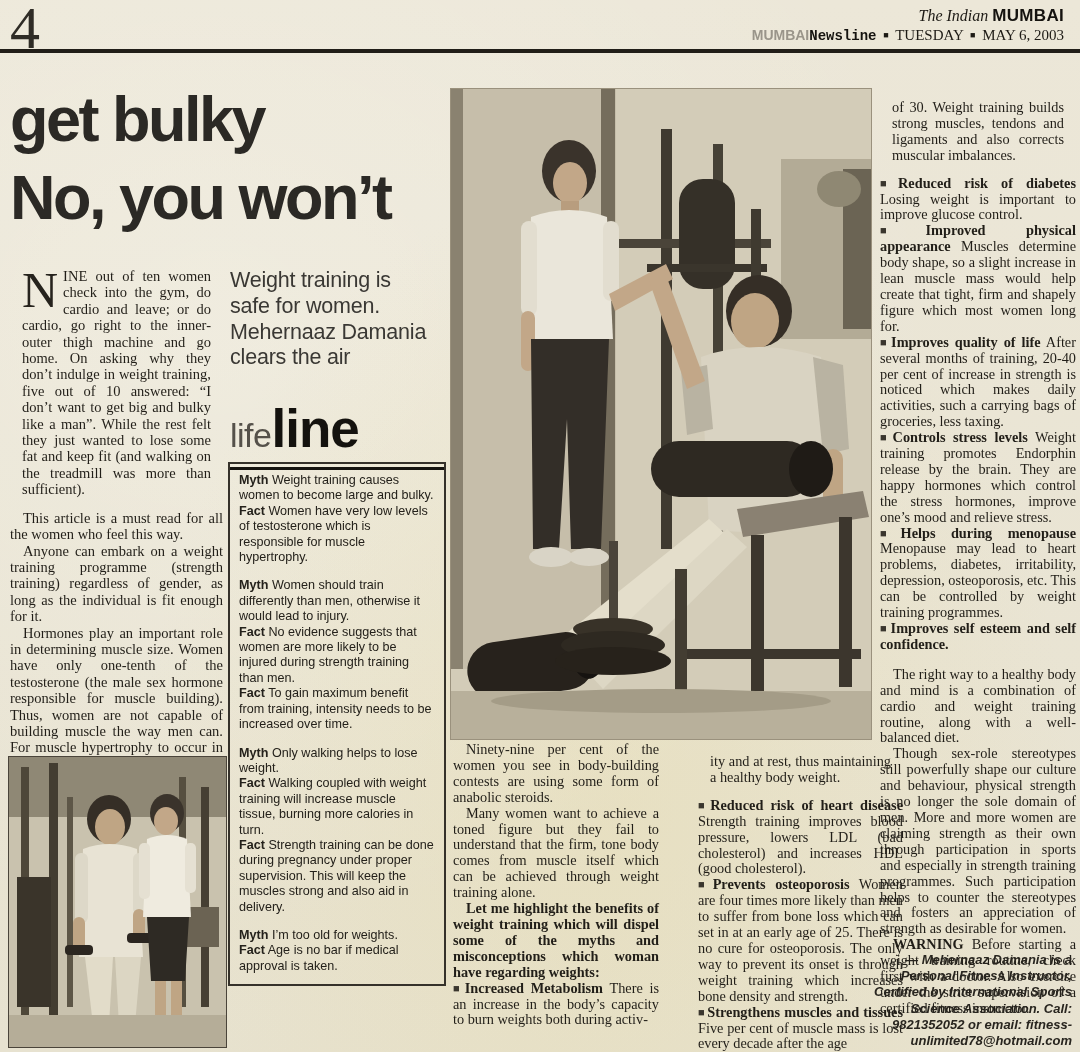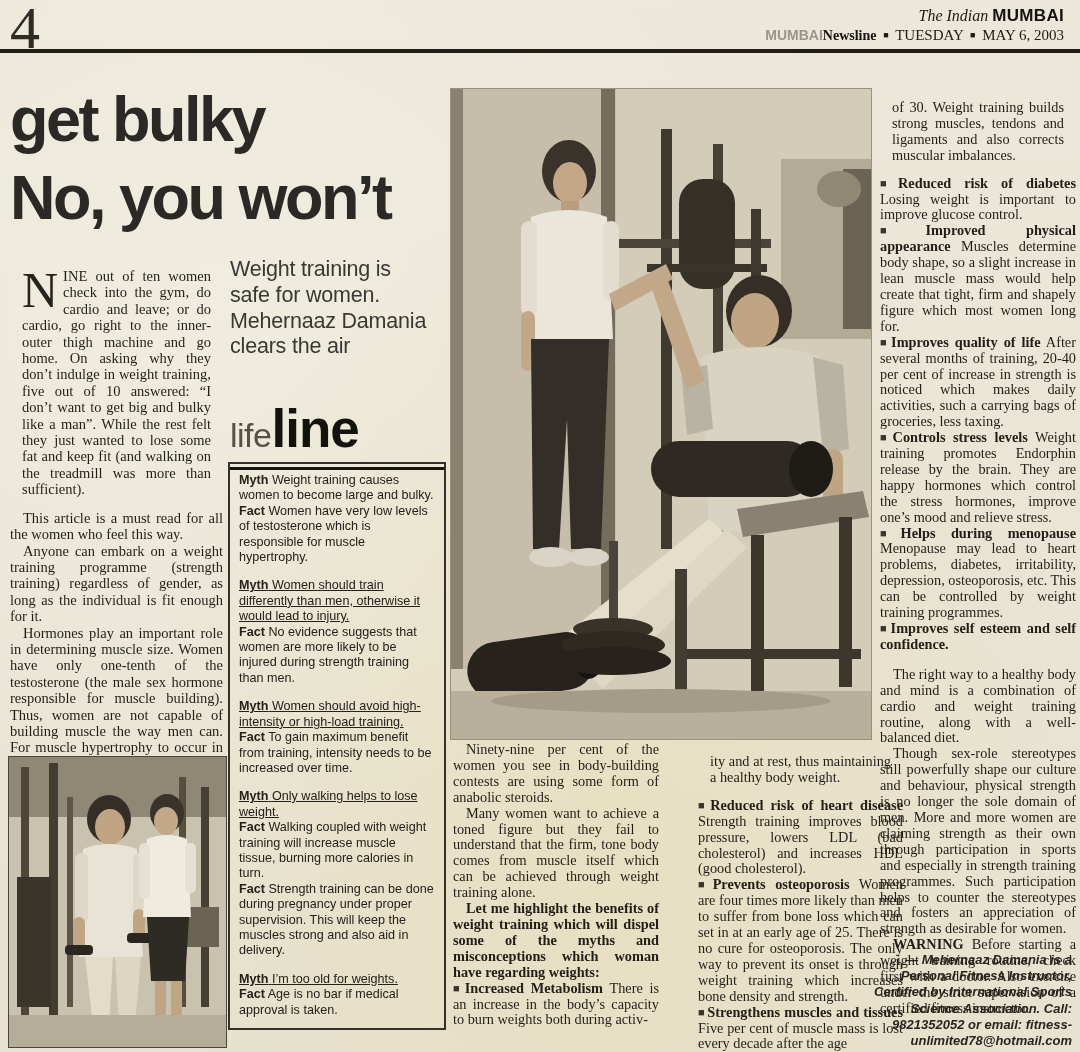--- a/index.html
+++ b/index.html
@@ -11,47 +11,47 @@
           radial-gradient(ellipse at 20% 30%, rgba(255,255,250,0.25), rgba(0,0,0,0) 60%),
           linear-gradient(#ece7d8, #e7e2d0);}
   
   #page-num{position:absolute;left:10px;top:-6px;font-size:60px;font-weight:400;
             color:#2f2c26;font-family:"Liberation Serif",serif;}
   .masthead{position:absolute;right:16px;top:5px;text-align:right;line-height:1.25;}
   .mh-paper-it{font-style:italic;font-size:16px;color:#1d1a15;text-align:center;}
   .mh-paper-b{font-family:"Liberation Sans",sans-serif;font-weight:bold;font-size:17px;color:#15130f;letter-spacing:.3px;}
   .mh-line2{font-size:15px;color:#1d1a15;}
   .mh-city{font-family:"Liberation Sans",sans-serif;font-weight:bold;color:#9a958a;font-size:14px;}
-  .mh-sec{font-family:Liberation Serif, serif;font-weight:bold;color:#15130f;font-size:14px;}
+  .mh-sec{font-family:Liberation Mono, monospace;font-weight:bold;color:#15130f;font-size:14px;}
   .mh-sq{font-size:9px;vertical-align:2px;color:#1d1a15;padding:0 3px;}
   #top-rule{position:absolute;left:0;top:49px;width:1080px;height:4px;background:#211e18;}
   
   #headline{position:absolute;left:10px;top:80px;width:445px;
             font-family:"Liberation Sans",sans-serif;font-weight:bold;
             font-size:63px;line-height:1.24;letter-spacing:-2.5px;color:#2b2925;}
   .bodytext{font-size:14.5px;line-height:16.4px;text-align:justify;}
   #col1{position:absolute;left:10px;top:256px;width:213px;}
   .dropcap{float:left;font-size:50px;line-height:40px;padding:2px 5px 0 0;color:#26231d;}
   .indent{text-indent:13px;margin:0;}
   .p0{margin:12px;}
   
-  #standfirst{position:absolute;left:230px;top:257px;width:205px;
+  #standfirst{position:absolute;left:230px;top:268px;width:205px;
               font-family:"Liberation Sans",sans-serif;font-size:21.5px;
               line-height:1.2;color:#3a3834;letter-spacing:-.2px;}
   #lifeline{position:absolute;left:230px;top:398px;width:214px;
             border-bottom:3px solid #15130f;padding-bottom:8px;
             font-family:"Liberation Sans",sans-serif;display:flex;align-items:baseline;}
   #lifeline .lg-light{font-size:34px;font-weight:400;color:#55514a;letter-spacing:-.5px;}
   #lifeline .lg-bold{font-size:53px;font-weight:bold;color:#14120e;letter-spacing:-1px;}
   #myth-box{position:absolute;left:228px;top:462px;width:196px;
             border:2px solid #35312a;padding:9px 9px 10px 9px;
             font-family:"Liberation Sans",sans-serif;font-size:12.6px;
             line-height:15.4px;color:#24211b;}
   #myth-box p{margin:0;}
-  #myth-box .mgap{margin-top:13px;text-decoration:underline;}
+  #myth-box .mgap{margin-top:13px;}
   #myth-box b{font-weight:bold;}
   
   .photo{position:absolute;overflow:hidden;}
   #photo-main{left:450px;top:88px;width:420px;height:650px;border:1px solid #9a917d;}
   #photo-left{left:8px;top:756px;width:217px;height:290px;border:1px solid #4a443a;}
   
   #colA{position:absolute;left:453px;top:742px;width:206px;}
   #colB{position:absolute;left:698px;top:742px;width:205px;}
   .tight{font-size:14.3px;line-height:15.9px;}
   .boldpara{font-weight:bold;}
@@ -103,21 +103,20 @@
   <div id="lifeline">
     <span class="lg-light">life</span>
       <span class="lg-bold">line</span>
   </div>
 
   <div id="myth-box">
     <p><b>Myth</b> <span>Weight training causes women to become large and bulky.</span></p>
     <p><b>Fact</b> <span>Women have very low levels of testosterone which is responsible for muscle hypertrophy.</span></p>
     <p class="mgap"><b>Myth</b> <span>Women should train differently than men, otherwise it would lead to injury.</span></p>
     <p><b>Fact</b> <span>No evidence suggests that women are more likely to be injured during strength training than men.</span></p>
-    <p class="mgap"><b>Myth</b> <span>Women should avoid high-intensity or high-load training.</span></p>
     <p><b>Fact</b> <span>To gain maximum benefit from training, intensity needs to be increased over time.</span></p>
     <p class="mgap"><b>Myth</b> <span>Only walking helps to lose weight.</span></p>
     <p><b>Fact</b> <span>Walking coupled with weight training will increase muscle tissue, burning more calories in turn.</span></p>
     <p><b>Fact</b> <span>Strength training can be done during pregnancy under proper supervision. This will keep the muscles strong and also aid in delivery.</span></p>
     <p class="mgap"><b>Myth</b> <span>I’m too old for weights.</span></p>
     <p><b>Fact</b> <span>Age is no bar if medical approval is taken.</span></p>
   </div>
 
   <div id="photo-main" class="photo" aria-label="Trainer assisting a woman exercising on a leg-extension machine in a gym">
     <svg width="420" height="650" viewBox="0 0 420 650" xmlns="http://www.w3.org/2000/svg">

